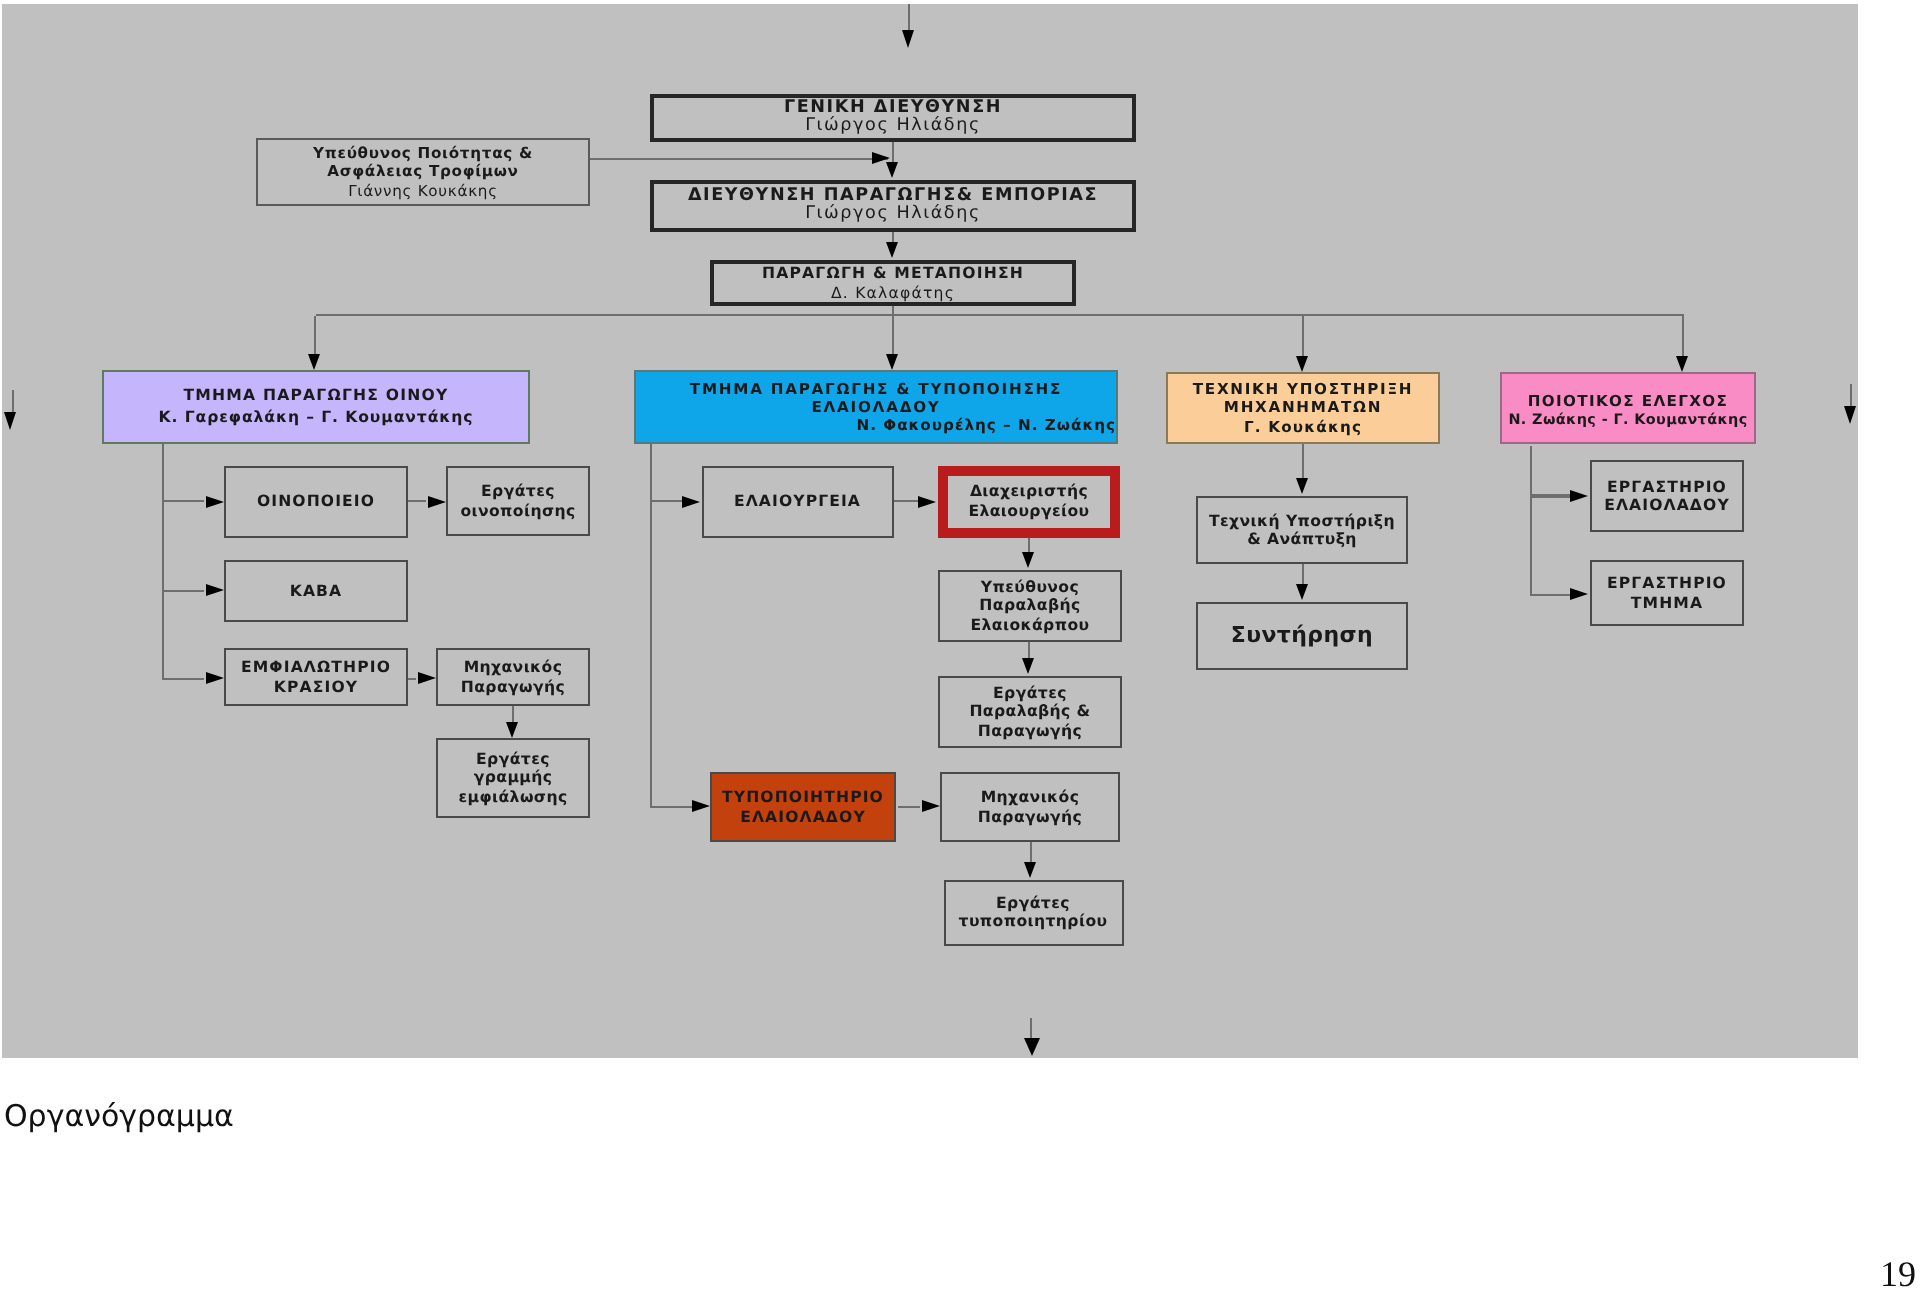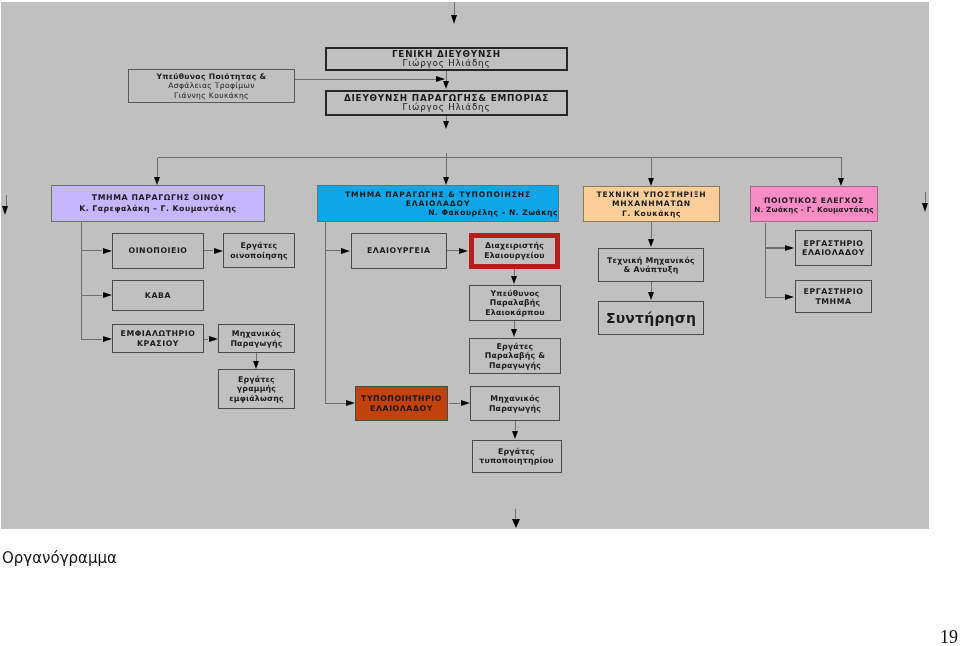--- a/index.html
+++ b/index.html
@@ -86,24 +86,30 @@
         <div class="tl" style="font-weight:700;color:#1a1a1a;">ΓΕΝΙΚΗ ΔΙΕΥΘΥΝΣΗ</div>
         <div class="tl" style="font-weight:400;color:#1a1a1a;">Γιώργος Ηλιάδης</div>
       </div>
     </div>
   <div class="node" style="left:325px;top:90px;width:243px;height:26px;background:#c0c0c0;border:2px solid #262626;font-size:8.8px;letter-spacing:0.78px;line-height:1.08;padding-top:0px;">
       <div class="t">
         <div class="tl" style="font-weight:700;color:#1a1a1a;">ΔΙΕΥΘΥΝΣΗ ΠΑΡΑΓΩΓΗΣ&amp; ΕΜΠΟΡΙΑΣ</div>
         <div class="tl" style="font-weight:400;color:#1a1a1a;">Γιώργος Ηλιάδης</div>
       </div>
     </div>
+  <div class="node" style="left:355px;top:130px;width:183px;height:23px;background:#c0c0c0;border:2px solid #262626;font-size:7.8px;letter-spacing:0.6px;line-height:1.25;padding-top:0px;">
+      <div class="t">
+        <div class="tl" style="font-weight:700;color:#1a1a1a;">ΠΑΡΑΓΩΓΗ &amp; ΜΕΤΑΠΟΙΗΣΗ</div>
+        <div class="tl" style="font-weight:400;color:#1a1a1a;">Δ. Καλαφάτης</div>
+      </div>
+    </div>
   <div class="node" style="left:128px;top:69px;width:167px;height:34px;background:#c0c0c0;border:1px solid #5a5a5a;font-size:7.6px;letter-spacing:0.35px;line-height:1.2;padding-top:0px;">
       <div class="t">
         <div class="tl" style="font-weight:700;color:#1a1a1a;">Υπεύθυνος Ποιότητας  &amp;</div>
-        <div class="tl" style="font-weight:400;color:#1a1a1a;">Ασφάλειας Τροφίμων</div>
+        <div class="tl" style="font-weight:700;color:#1a1a1a;">Ασφάλειας Τροφίμων</div>
         <div class="tl" style="font-weight:400;color:#1a1a1a;">Γιάννης Κουκάκης</div>
       </div>
     </div>
   <div class="node" style="left:51px;top:185px;width:214px;height:37px;background:#c4b5fd;border:1.5px solid #5f7a5f;font-size:7.8px;letter-spacing:0.45px;line-height:1.3;padding-top:0px;">
       <div class="t">
         <div class="tl" style="font-weight:700;color:#1a1a1a;letter-spacing:0.6px;">ΤΜΗΜΑ ΠΑΡΑΓΩΓΗΣ ΟΙΝΟΥ</div>
         <div class="tl" style="font-weight:700;color:#1a1a1a;">Κ. Γαρεφαλάκη – Γ. Κουμαντάκης</div>
       </div>
     </div>
   <div class="node" style="left:317px;top:185px;width:242px;height:37px;background:#0ea5e9;border:1.5px solid #5a7878;font-size:7.6px;letter-spacing:0.72px;line-height:1.22;padding-top:0px;">
@@ -199,25 +205,25 @@
       </div>
     </div>
   <div class="node" style="left:471.5px;top:439.5px;width:90px;height:33.5px;background:#c0c0c0;border:1px solid #4a4a4a;font-size:7.8px;letter-spacing:0.2px;line-height:1.2;padding-top:0px;">
       <div class="t">
         <div class="tl" style="font-weight:700;color:#1a1a1a;">Εργάτες</div>
         <div class="tl" style="font-weight:700;color:#1a1a1a;">τυποποιητηρίου</div>
       </div>
     </div>
   <div class="node" style="left:598px;top:248px;width:106px;height:34px;background:#c0c0c0;border:1px solid #4a4a4a;font-size:7.8px;letter-spacing:0.2px;line-height:1.2;padding-top:0px;">
       <div class="t">
-        <div class="tl" style="font-weight:700;color:#1a1a1a;">Τεχνική Μηχανικός</div>
+        <div class="tl" style="font-weight:700;color:#1a1a1a;">Τεχνική Υποστήριξη</div>
         <div class="tl" style="font-weight:700;color:#1a1a1a;">&amp; Ανάπτυξη</div>
       </div>
     </div>
-  <div class="node" style="left:598px;top:301px;width:106px;height:34px;background:#c0c0c0;border:1px solid #4a4a4a;font-size:14px;letter-spacing:0.2px;line-height:1.2;padding-top:0px;">
+  <div class="node" style="left:598px;top:301px;width:106px;height:34px;background:#c0c0c0;border:1px solid #4a4a4a;font-size:11px;letter-spacing:0.2px;line-height:1.2;padding-top:0px;">
       <div class="t">
         <div class="tl" style="font-weight:700;color:#1a1a1a;">Συντήρηση</div>
       </div>
     </div>
   <div class="node" style="left:795px;top:230px;width:77px;height:36px;background:#c0c0c0;border:1px solid #4a4a4a;font-size:7.8px;letter-spacing:0.2px;line-height:1.2;padding-top:0px;">
       <div class="t">
         <div class="tl" style="font-weight:700;color:#1a1a1a;letter-spacing:0.55px;">ΕΡΓΑΣΤΗΡΙΟ</div>
         <div class="tl" style="font-weight:700;color:#1a1a1a;letter-spacing:0.55px;">ΕΛΑΙΟΛΑΔΟΥ</div>
       </div>
     </div>

